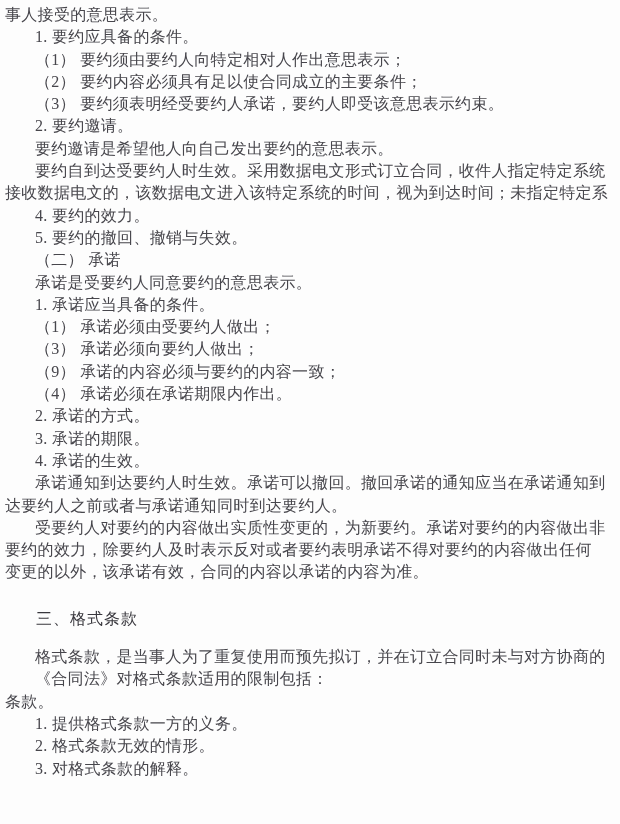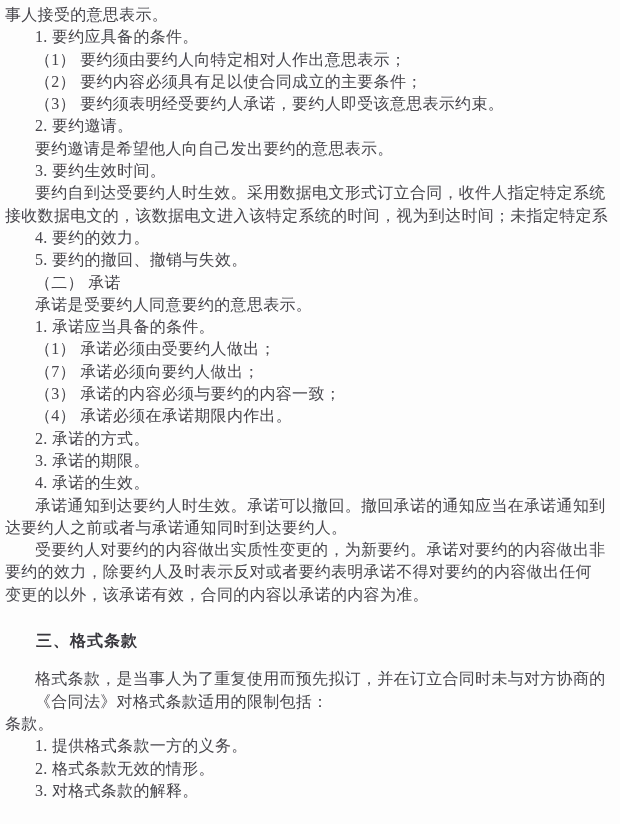--- a/index.html
+++ b/index.html
@@ -27,49 +27,48 @@
   }
   .indent {
     padding-left: 30px;
   }
   .sec-heading {
     height: 22.3px;
     line-height: 22.3px;
     margin: 24px 0 16px 0;
     padding-left: 31px;
     font-family: "Liberation Sans", "DejaVu Sans", sans-serif;
-    font-weight: 700;
+    font-weight: 400;
     font-size: 16px;
     letter-spacing: 1px;
     color: #38373d;
     white-space: nowrap;
   }
 </style>
 </head>
 <body>
 
 <div class="page">
   <div class="tline flush">事人接受的意思表示。</div>
   <div class="tline indent">1. 要约应具备的条件。</div>
   <div class="tline indent">（1） 要约须由要约人向特定相对人作出意思表示；</div>
   <div class="tline indent">（2） 要约内容必须具有足以使合同成立的主要条件；</div>
   <div class="tline indent">（3） 要约须表明经受要约人承诺，要约人即受该意思表示约束。</div>
   <div class="tline indent">2. 要约邀请。</div>
   <div class="tline indent">要约邀请是希望他人向自己发出要约的意思表示。</div>
-  <div class="tline indent">3. 要约生效时间。</div>
   <div class="tline indent">要约自到达受要约人时生效。采用数据电文形式订立合同，收件人指定特定系统</div>
   <div class="tline flush">接收数据电文的，该数据电文进入该特定系统的时间，视为到达时间；未指定特定系</div>
   <div class="tline indent">4. 要约的效力。</div>
   <div class="tline indent">5. 要约的撤回、撤销与失效。</div>
   <div class="tline indent">（二） 承诺</div>
   <div class="tline indent">承诺是受要约人同意要约的意思表示。</div>
   <div class="tline indent">1. 承诺应当具备的条件。</div>
   <div class="tline indent">（1） 承诺必须由受要约人做出；</div>
-  <div class="tline indent">（7） 承诺必须向要约人做出；</div>
-  <div class="tline indent">（3） 承诺的内容必须与要约的内容一致；</div>
+  <div class="tline indent">（3） 承诺必须向要约人做出；</div>
+  <div class="tline indent">（9） 承诺的内容必须与要约的内容一致；</div>
   <div class="tline indent">（4） 承诺必须在承诺期限内作出。</div>
   <div class="tline indent">2. 承诺的方式。</div>
   <div class="tline indent">3. 承诺的期限。</div>
   <div class="tline indent">4. 承诺的生效。</div>
   <div class="tline indent">承诺通知到达要约人时生效。承诺可以撤回。撤回承诺的通知应当在承诺通知到</div>
   <div class="tline flush">达要约人之前或者与承诺通知同时到达要约人。</div>
   <div class="tline indent">受要约人对要约的内容做出实质性变更的，为新要约。承诺对要约的内容做出非</div>
   <div class="tline flush">要约的效力，除要约人及时表示反对或者要约表明承诺不得对要约的内容做出任何</div>
   <div class="tline flush">变更的以外，该承诺有效，合同的内容以承诺的内容为准。</div>
 

